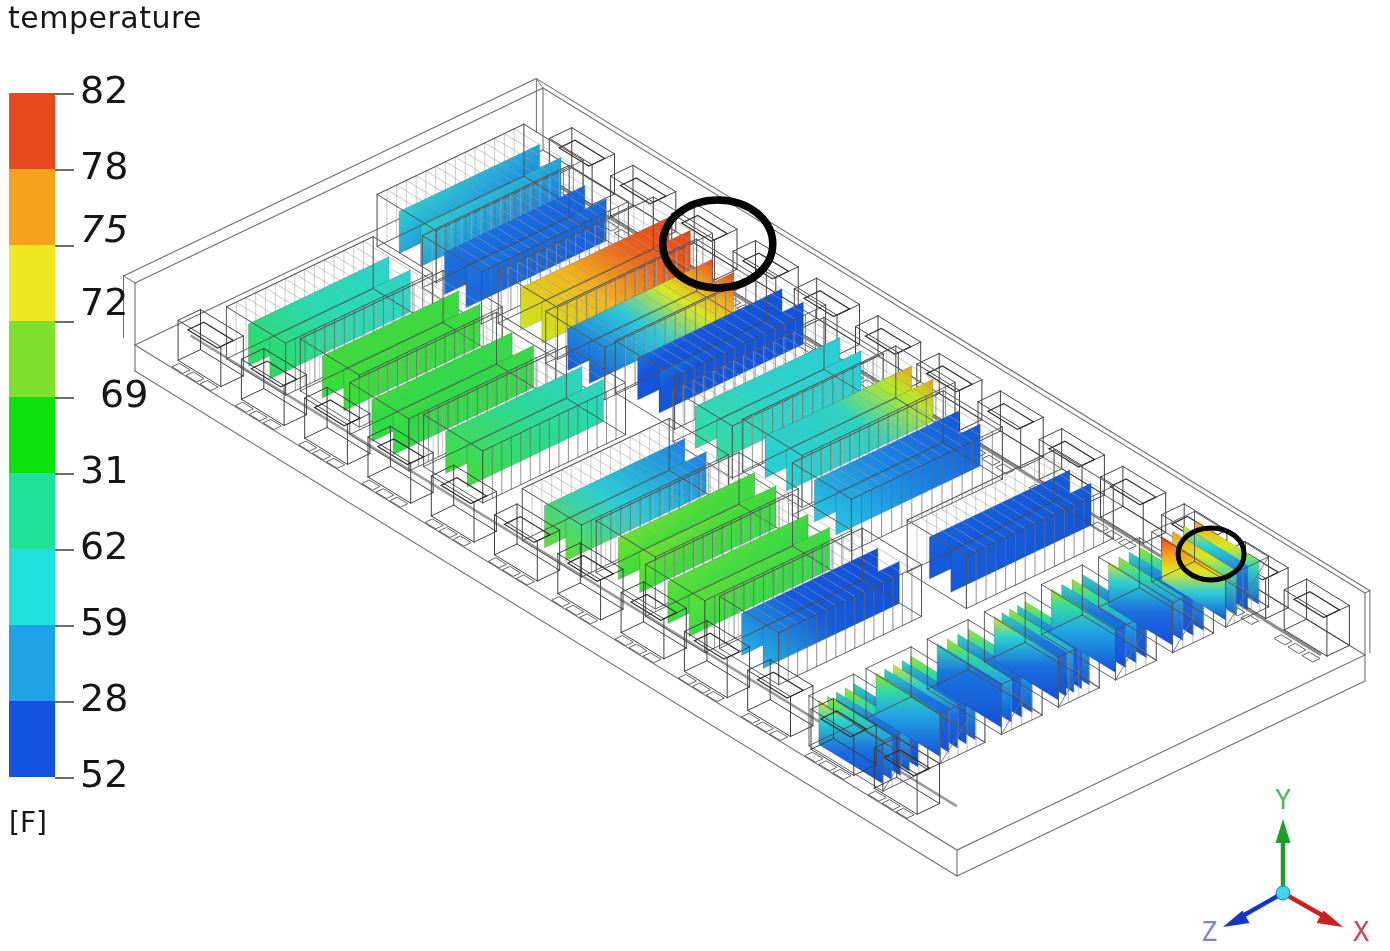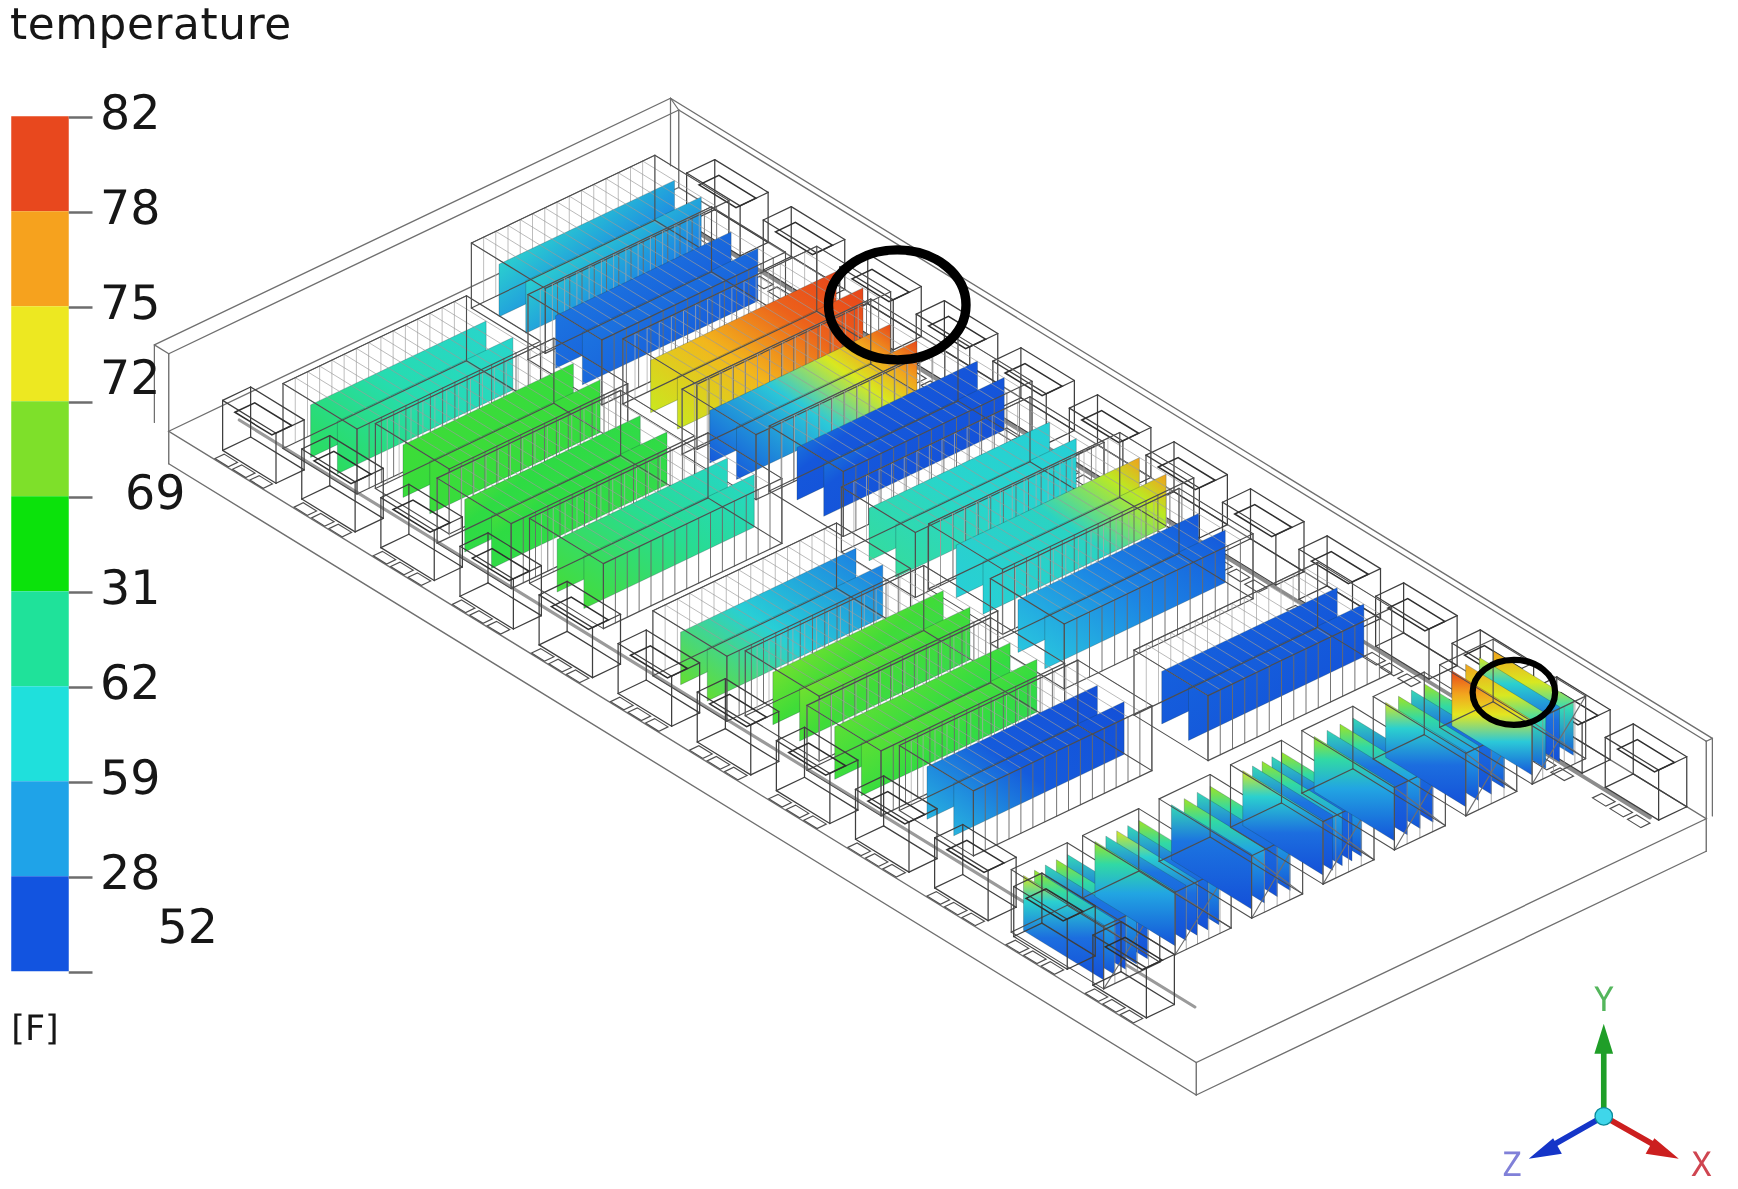--- a/index.html
+++ b/index.html
@@ -1,20 +1,20 @@
 <!DOCTYPE html>
 <html><head>
 <meta charset="utf-8">
 <style>
   html,body{margin:0;padding:0;background:#ffffff;}
   body{width:1390px;height:951px;position:relative;overflow:hidden;
        font-family:"DejaVu Sans","Liberation Sans",sans-serif;color:#161616;}
   #scene-svg{position:absolute;left:0;top:0;}
   .legend{position:absolute;left:0;top:0;width:330px;height:951px;z-index:5;}
-  .legend-title{position:absolute;left:8px;top:0px;font-size:35px;font-weight:500;letter-spacing:.5px;}
+  .legend-title{position:absolute;left:8px;top:0px;font-size:30px;font-weight:500;letter-spacing:.5px;}
   .legend-subtitle{position:absolute;left:6px;top:40px;font-size:24px;font-weight:400;word-spacing:6px;}
   .colorbar{position:absolute;left:9px;top:93px;width:46px;height:684px;}
   .colorbar .seg{width:46px;}
   .cb-tick{position:absolute;height:0;border-top:2px solid #6d6d6d;width:19px;left:55px;}
   .cb-label{position:absolute;left:80px;font-size:38px;font-weight:500;transform:translateY(-56%);}
   .legend-unit{position:absolute;left:9px;top:806px;font-size:28px;font-weight:500;}
 </style>
 </head>
 <body>
 
@@ -1942,30 +1942,30 @@
       <div class="seg" style="height: 76px; background: rgb(31, 224, 220);"></div>
       <div class="seg" style="height: 76px; background: rgb(31, 163, 232);"></div>
       <div class="seg" style="height: 76px; background: rgb(18, 84, 224);"></div>
     </div>
   <div id="cb-ticks">
       <div class="cb-tick" style="top: 93px;"></div>
       <div class="cb-label" style="top: 93px;">82</div>
       <div class="cb-tick" style="top: 169px;"></div>
       <div class="cb-label" style="top: 169px;">78</div>
       <div class="cb-tick" style="top: 245px;"></div>
-      <div class="cb-label" style="top: 245px;">75</div>
+      <div class="cb-label" style="top: 232px; font-style: italic;">75</div>
       <div class="cb-tick" style="top: 321px;"></div>
       <div class="cb-label" style="top: 305px; text-align: right;">72</div>
       <div class="cb-tick" style="top: 397px;"></div>
       <div class="cb-label" style="top: 397px; margin-left: 20px;">69</div>
       <div class="cb-tick" style="top: 473px;"></div>
       <div class="cb-label" style="top: 473px;">31</div>
       <div class="cb-tick" style="top: 549px;"></div>
       <div class="cb-label" style="top: 549px;">62</div>
       <div class="cb-tick" style="top: 625px;"></div>
       <div class="cb-label" style="top: 625px;">59</div>
       <div class="cb-tick" style="top: 701px;"></div>
       <div class="cb-label" style="top: 701px;">28</div>
       <div class="cb-tick" style="top: 777px;"></div>
-      <div class="cb-label" style="top: 744px; margin-left: 46px;">52</div>
+      <div class="cb-label" style="top: 777px;">52</div>
     </div>
   <div class="legend-unit">[F]</div>
 </div>
 
 </body></html>

